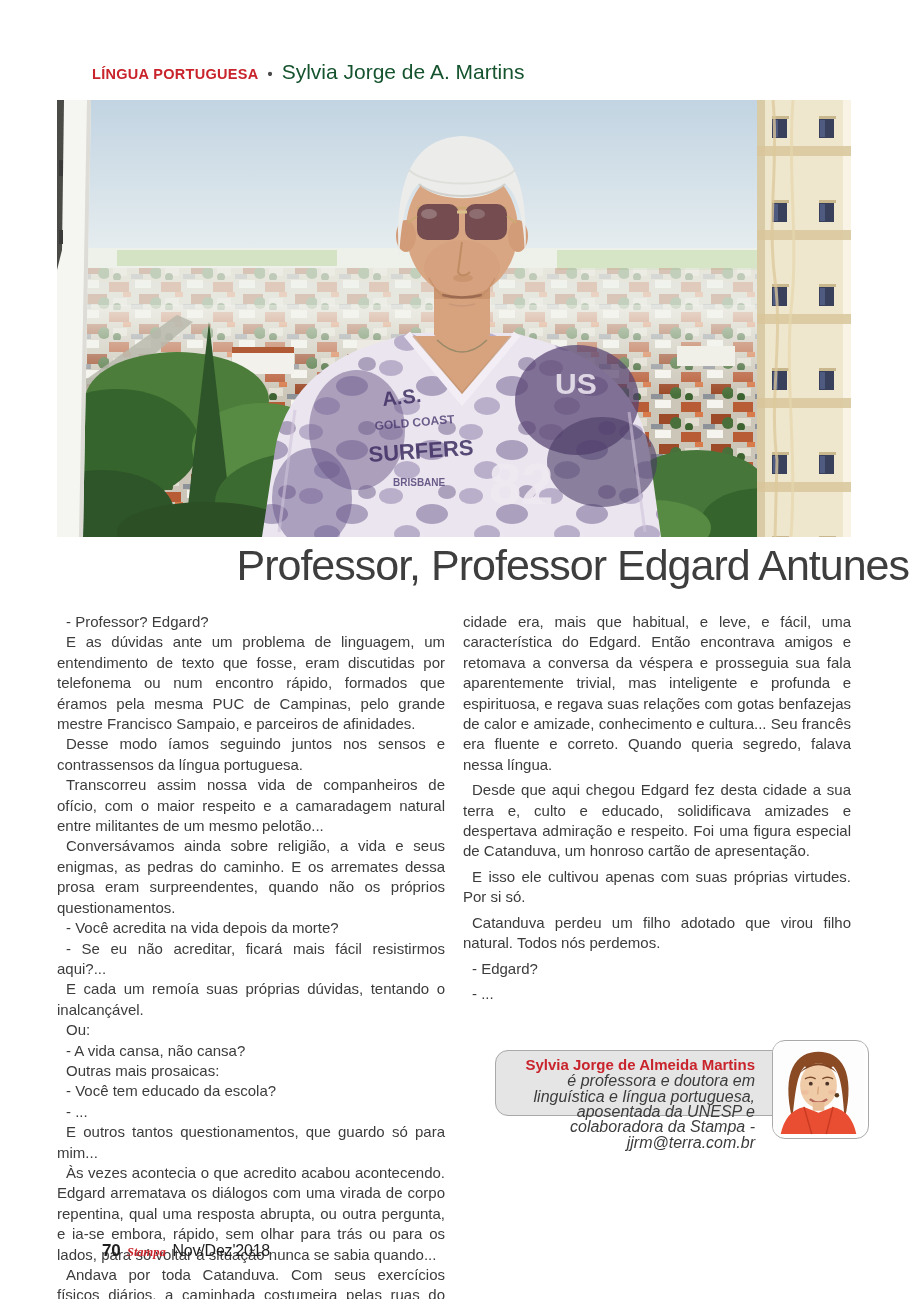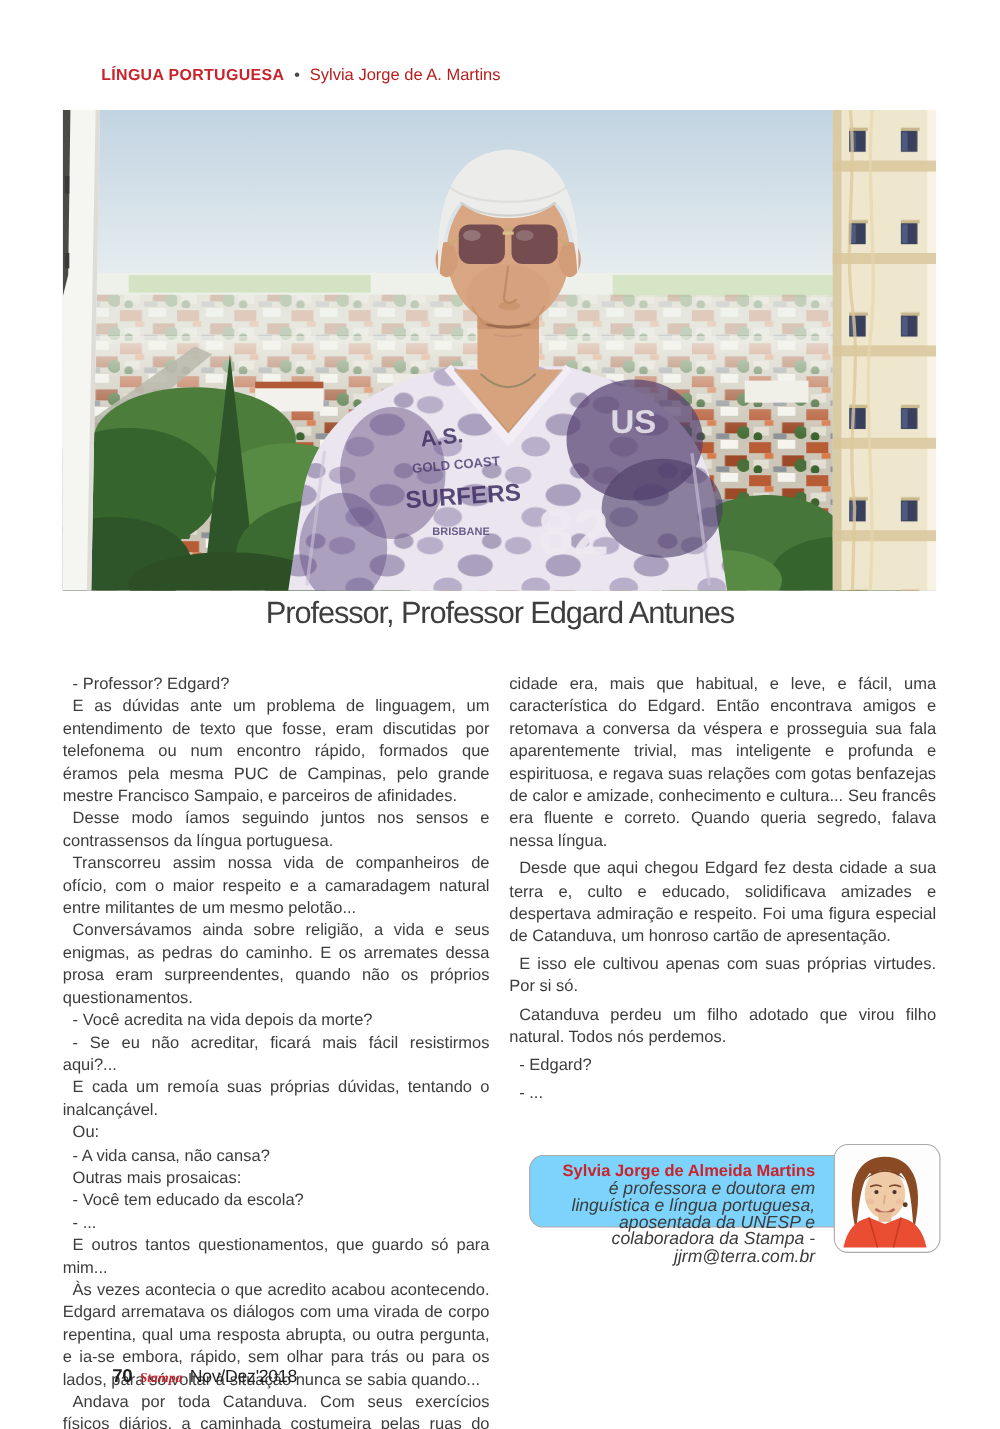--- a/index.html
+++ b/index.html
@@ -5,41 +5,41 @@
   :root{ --accent:#c9232b; --ink:#3c3c3c; }
   html,body{margin:0;padding:0;}
   body{width:909px;height:1299px;background:#ffffff;position:relative;
        font-family:"Liberation Sans","DejaVu Sans",sans-serif;color:var(--ink);}
   .page{position:absolute;inset:0;background:#fff;overflow:hidden;}
 
   
   .header{position:absolute;left:62px;top:60px;font-size:14.5px;white-space:nowrap;}
   .kicker{color:var(--accent);font-weight:700;letter-spacing:.3px;margin-left:30px;}
   .sep{color:#4a4a4a;margin:0 5px;font-weight:700;}
-  .byline{color:#b91c1c;font-weight:400;font-size:15px;}
+  .byline{color:#14532d;font-weight:400;font-size:21px;}
 
   
   .photo{position:absolute;left:57px;top:100px;width:794px;height:437px;overflow:hidden;background:#dfe8ee;}
   .photo svg{display:block;width:794px;height:437px;}
 
   
-  .title{position:absolute;left:0;top:541px;width:100%;text-align:center;
-         font-size:28px;font-weight:300;letter-spacing:-1px;color:#3e3e3e;margin:0;}
+  .title{position:absolute;left:0;top:541px;width:100%;text-align:right;
+         font-size:43px;font-weight:300;letter-spacing:-1px;color:#3e3e3e;margin:0;}
 
   
   .columns{position:absolute;left:57px;top:612px;width:794px;display:flex;gap:18px;}
   .col{width:388px;font-size:15px;line-height:20.4px;text-align:justify;color:var(--ink);}
   .col p{margin:0;text-indent:9px;}
   .col-right p{margin-bottom:5px;}
   .col-right .plist p:first-child{text-indent:0;}
 
   
-  .author-box{position:relative;margin-top:46px;margin-left:18px;width:373px;height:66px;
+  .author-box{position:relative;margin-top:46px;margin-left:32px;width:373px;height:66px;
               border:1.5px solid #a9a9a9;border-radius:13px;box-sizing:border-box;
-              padding:5px 112px 5px 10px;text-align:right;background:#7dd3fc;}
+              padding:5px 112px 5px 10px;text-align:right;background:#e5e5e5;}
   .author-name{color:var(--accent);font-weight:700;font-size:15px;line-height:17px;}
   .author-bio{font-size:16px;line-height:15.3px;color:#3c3c3c;font-style:italic;}
   .author-photo{position:absolute;right:-2px;top:-11px;width:95px;height:97px;background:#fff;
                 border:1.5px solid #a9a9a9;border-radius:13px;overflow:hidden;}
   .author-photo svg{display:block;width:92px;height:94px;}
 
   
   .footer{position:absolute;left:62px;top:1241px;font-size:13px;color:#1e1e1e;white-space:nowrap;}
   .page-num{font-weight:700;font-size:17px;letter-spacing:-.3px;margin-left:40px;}
   .mag{color:var(--accent);font-family:"Liberation Serif","DejaVu Serif",serif;

